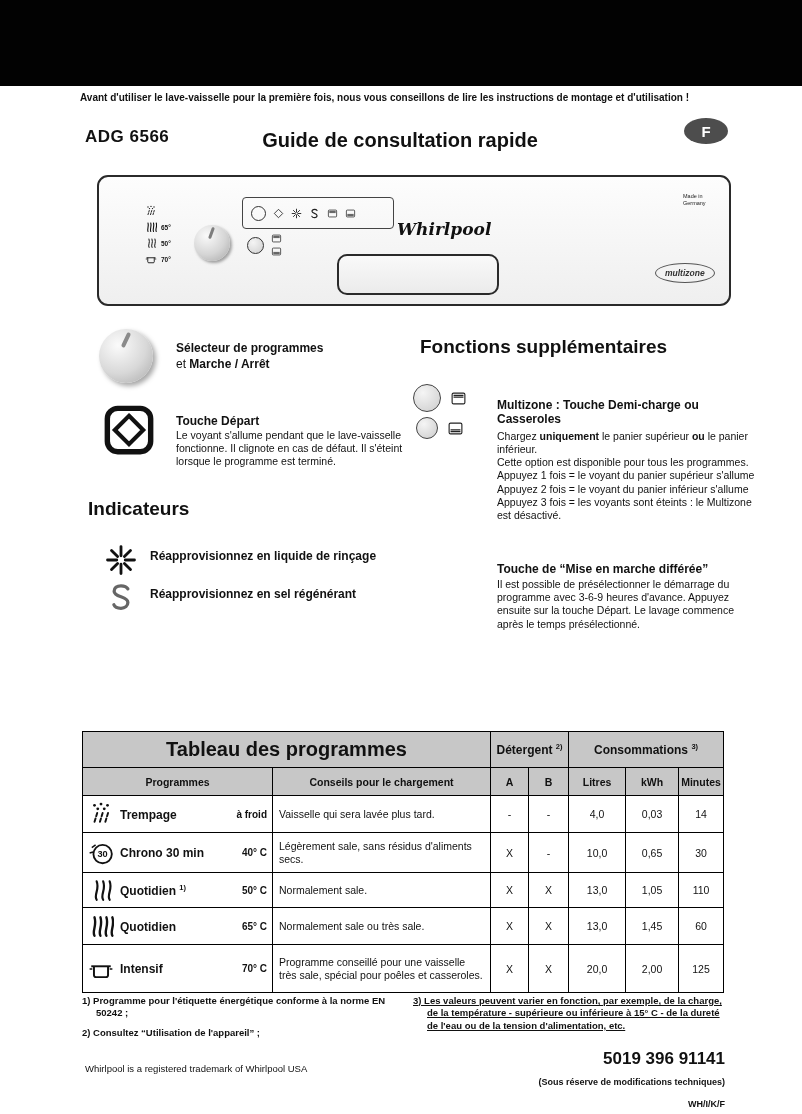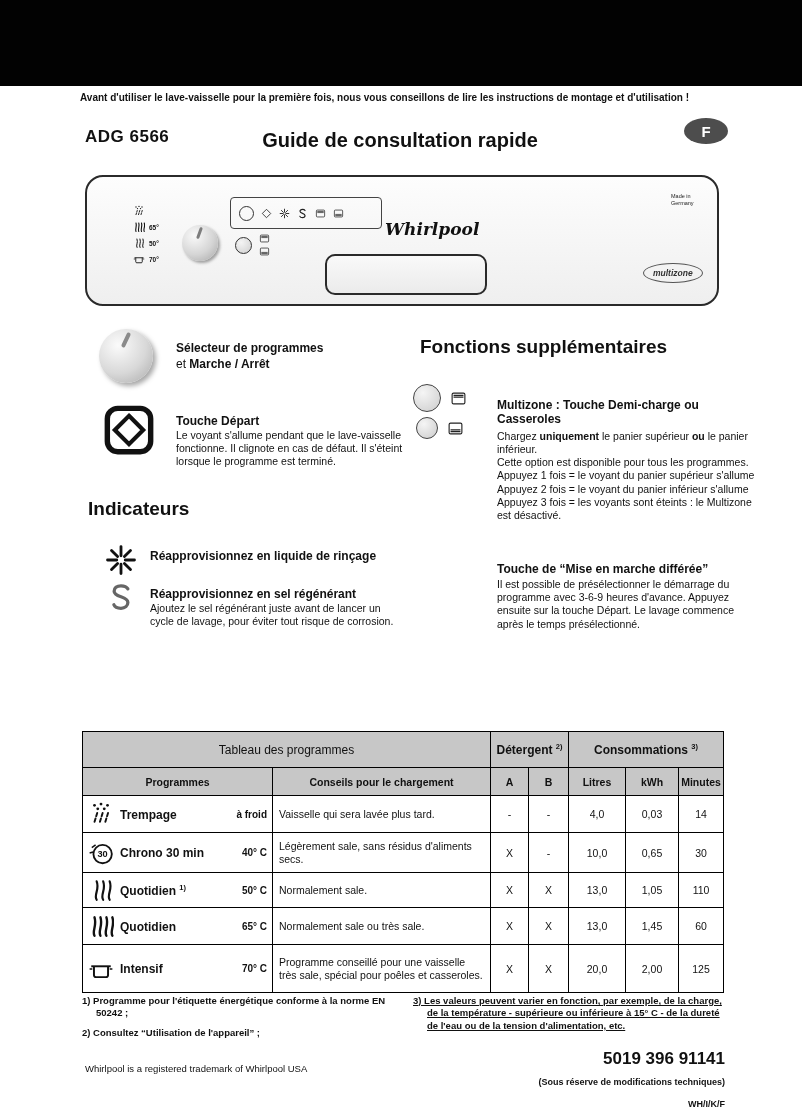--- a/index.html
+++ b/index.html
@@ -9,22 +9,22 @@
   }
   .top-band { position:absolute; left:0; top:0; width:802px; height:86px; background:#020202; }
 
   .notice { position:absolute; left:80px; top:92px; width:680px; font-size:10px; font-weight:bold; white-space:nowrap; }
   .model { position:absolute; left:85px; top:127px; font-size:17px; font-weight:bold; letter-spacing:0.5px; }
   .doc-title { position:absolute; left:190px; top:129px; width:420px; text-align:center; font-size:20px; font-weight:bold; }
   .lang-badge { position:absolute; left:684px; top:118px; width:44px; height:26px; background:#4d4d4d;
     border-radius:50%; color:#fff; font-weight:bold; font-size:15px; display:flex; align-items:center; justify-content:center; }
 
   
-  .panel { position:absolute; left:85px; top:175px; width:630px; height:127px; border:2px solid #2a2a2a;
-    border-radius:18px; background:linear-gradient(#fdfdfd,#efefef); }
+  .panel { position:absolute; left:97px; top:175px; width:630px; height:127px; border:2px solid #2a2a2a;
+    border-radius:11px; background:linear-gradient(#fdfdfd,#efefef); }
   .dial-list { position:absolute; left:46px; top:28px; display:flex; flex-direction:column; gap:4px; }
   .dial-row { display:flex; align-items:center; gap:4px; font-size:6.5px; font-weight:bold; color:#111; }
   .dial-row svg { width:12px; height:12px; color:#111; }
   .panel-knob { position:absolute; left:95px; top:48px; width:36px; height:36px; border-radius:50%;
     background:radial-gradient(circle at 35% 30%, #fafafa, #d5d5d5 55%, #a6a6a6); box-shadow:2px 2px 3px rgba(0,0,0,.35); }
   .panel-knob::after { content:""; position:absolute; left:16px; top:2px; width:3px; height:12px; background:#7d7d7d; border-radius:2px; transform:rotate(20deg); }
   .panel-display { position:absolute; left:143px; top:20px; width:152px; height:32px; border:1.5px solid #444; border-radius:4px;
     display:flex; align-items:center; gap:7px; padding:0 8px; box-sizing:border-box; }
   .pd-circle { width:13px; height:13px; border:1.5px solid #333; border-radius:50%; flex:none; }
   .panel-display svg { width:11px; height:11px; color:#222; flex:none; }
@@ -79,21 +79,21 @@
   .ds-hours .dot { display:inline-block; width:3px; height:3px; background:#111; border-radius:50%; margin-right:3px; vertical-align:middle; }
   .ds-circle { position:absolute; left:0; top:24px; width:30px; height:30px; border:1.5px solid #444; border-radius:50%;
     background:radial-gradient(circle at 35% 30%, #f5f5f5, #c9c9c9); }
   .ds-text { position:absolute; left:497px; top:562px; width:266px; }
   .ds-title { font-size:12px; font-weight:bold; margin-bottom:2px; }
 
   
   .prog-table { position:absolute; left:82px; top:731px; width:641px; border-collapse:collapse; table-layout:fixed; }
   .prog-table th, .prog-table td { border:1px solid #000; padding:0; }
   .prog-table thead th { background:#c7c7c7; text-align:center; vertical-align:middle; }
-  .t-title { font-size:12px; font-weight:normal; }
+  .t-title { font-size:20px; font-weight:bold; }
   .t-group { font-size:12px; font-weight:bold; }
   .t-group sup { font-size:7.5px; }
   .t-sub th { font-size:10.5px; font-weight:bold; height:27px; }
   .h-title { height:36px; }
   .rh1 { height:37px; } .rh2 { height:40px; } .rh3 { height:35px; } .rh4 { height:37px; } .rh5 { height:48px; }
   .prog-cell { padding:2px 5px !important; vertical-align:middle; }
   .prog-inner { display:flex; align-items:center; gap:6px; }
   .picon { width:26px; height:26px; flex:none; color:#111; }
   .picon svg { width:26px; height:26px; }
   .pname { font-size:12px; font-weight:bold; white-space:nowrap; }
@@ -276,21 +276,20 @@
       </svg>
   </div>
   <div class="item-title rinse-title">Réapprovisionnez en liquide de rinçage</div>
 
   <div class="salt-icon">
     <svg>
         <use href="#sym-salt"></use>
       </svg>
   </div>
   <div class="item-title salt-title">Réapprovisionnez en sel régénérant</div>
-  <div class="body salt-body">Ajoutez le sel régénérant juste avant de lancer un cycle de lavage, pour éviter tout risque de corrosion.</div>
 
   <div class="h2 fonctions-heading">Fonctions supplémentaires</div>
 
   <div class="mz-icons">
     <div class="mz-row">
       <span class="circle circ-lg"></span>
       <svg>
           <use href="#sym-basket-top"></use>
         </svg>
     </div>

